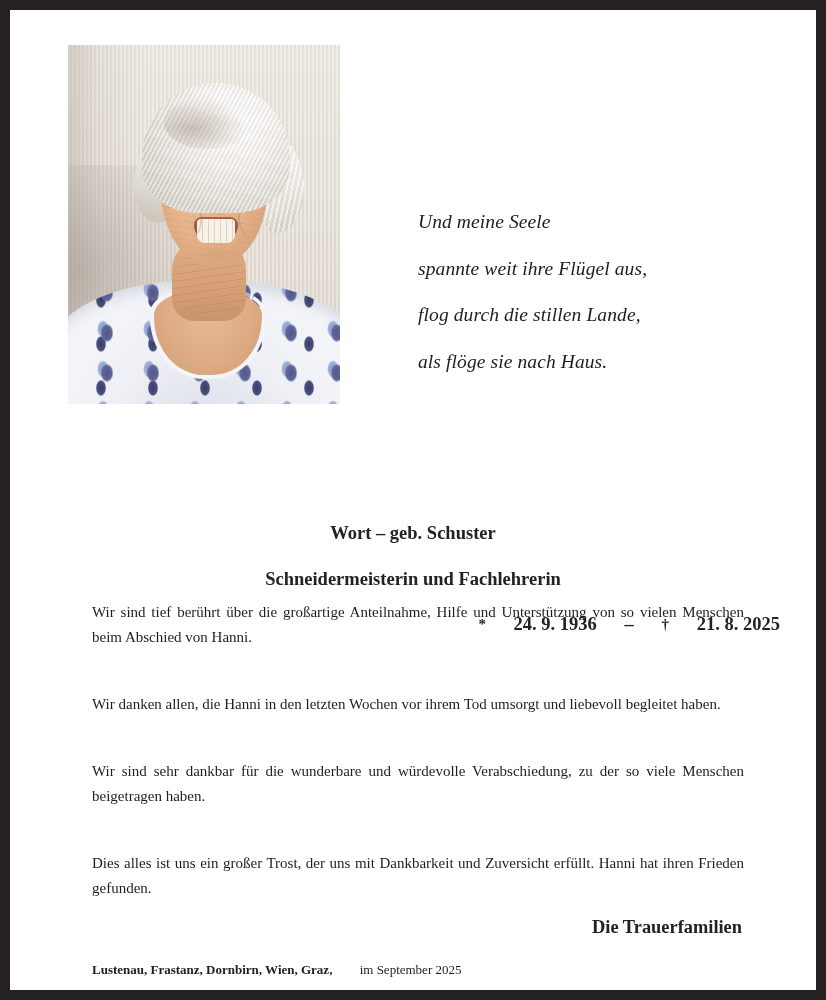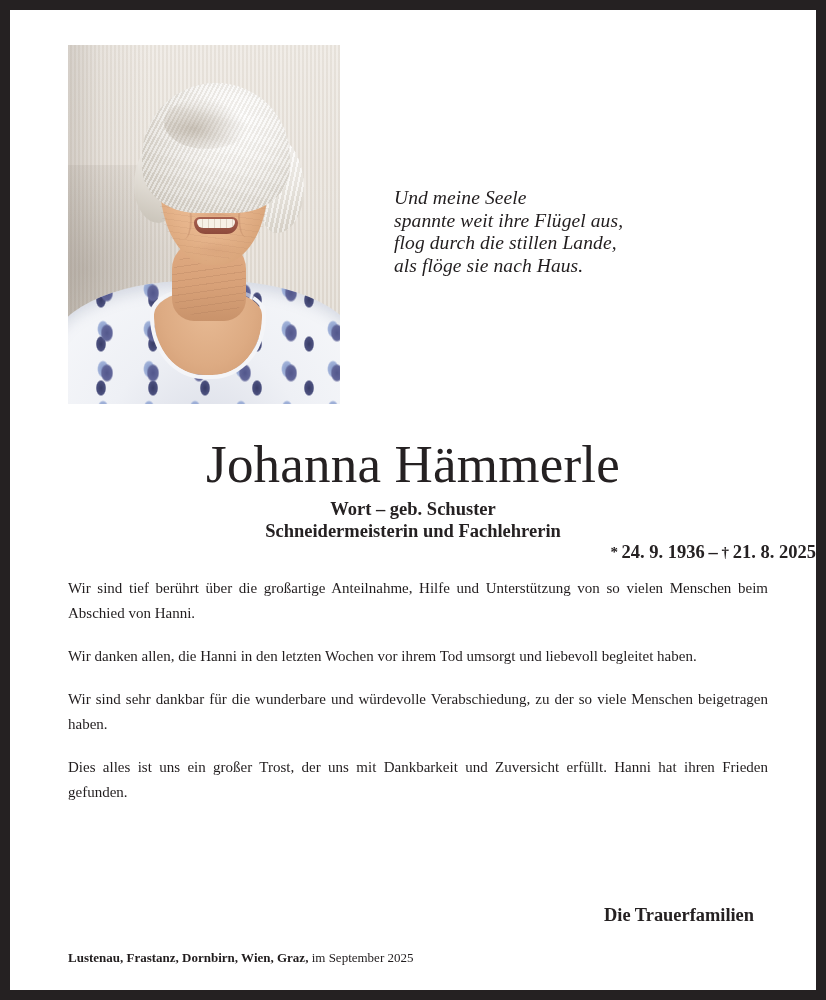--- a/index.html
+++ b/index.html
@@ -1,15 +1,15 @@
 <!DOCTYPE html>
 <html><head>
 <meta charset="utf-8">
 <style>
-  * { box-sizing: border-box; margin: 0; padding: 0; }
+  * { box-sizing: border-box; margin: 0; padding: 12px; }
 
   body {
     width: 826px;
     height: 1000px;
     background: #252122;
     font-family: "Liberation Serif", serif;
     overflow: hidden;
   }
 
   #notice {
@@ -312,21 +312,20 @@
     <div class="ph-layer" id="ph-hairroot"></div>
   </div>
 
   <div id="poem">
     <div>Und meine Seele</div>
     <div>spannte weit ihre Flügel aus,</div>
     <div>flog durch die stillen Lande,</div>
     <div>als flöge sie nach Haus.</div>
   </div>
 
-  <div id="name">Johanna Hämmerle</div>
 
   <div id="subtitle">
     <div>Wort – geb. Schuster</div>
     <div>Schneidermeisterin und Fachlehrerin</div>
     <div class="dates"><span class="sym">*</span> <span>24. 9. 1936</span> <span>–</span> <span class="sym">†</span> <span>21. 8. 2025</span></div>
   </div>
 
   <div id="body">
     <p>Wir sind tief berührt über die großartige Anteilnahme, Hilfe und Unterstützung von so vielen Menschen beim Abschied von Hanni.</p>
     <p>Wir danken allen, die Hanni in den letzten Wochen vor ihrem Tod umsorgt und liebevoll begleitet haben.</p>

